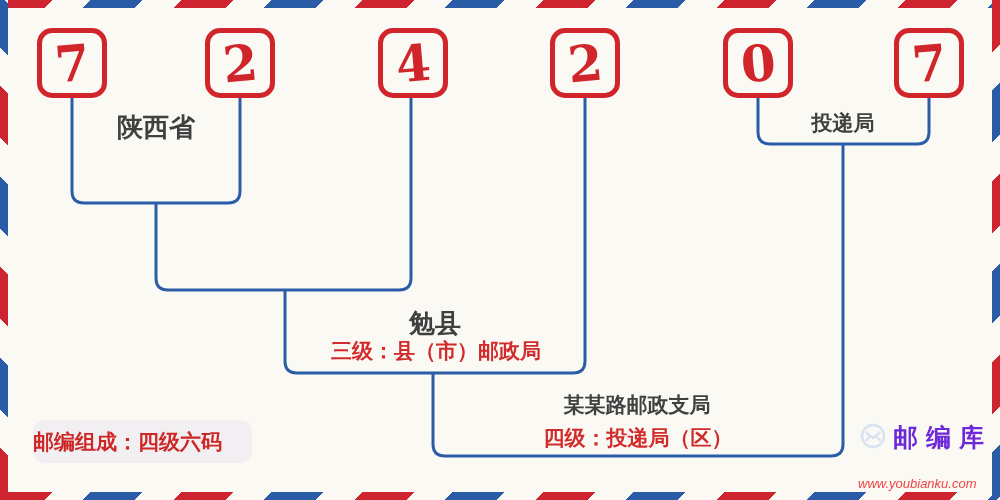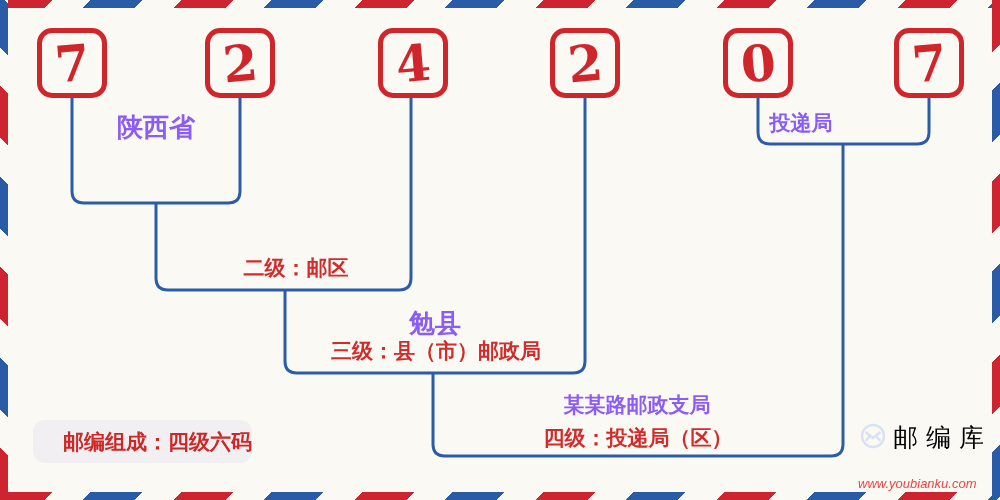--- a/index.html
+++ b/index.html
@@ -38,36 +38,36 @@
     border:5px solid #d1252c; border-radius:15px; background:#fbf9f4;
     display:flex; align-items:center; justify-content:center; z-index:3;
   }
   .digit-box span {
     color:#d1252c; font-size:50px; font-weight:bold;
     transform:rotate(-5deg); font-family:"DejaVu Serif","Liberation Serif",serif;
   }
   
   .lbl { position:absolute; transform:translateX(-50%); white-space:nowrap;
          font-weight:bold; z-index:4; }
-  .lbl-blue { color:#8b5cf6; }
+  .lbl-blue { color:#404040; }
   .lbl-red  { color:#d22b2b; }
   .name { font-size:26px; }
   .desc { font-size:21px; }
   .level1-desc { text-align:center; line-height:23px; }
   
   .note-box {
     position:absolute; left:33px; top:420px; width:219px; height:43px;
     background:#f1eff1; border-radius:12px;
-    display:flex; align-items:center; justify-content:flex-end; z-index:4;
+    display:flex; align-items:center; justify-content:flex-start; z-index:4;
   }
   .note-box span { color:#cf2626; font-size:21px; font-weight:bold; white-space:nowrap; }
   
   .wm { position:absolute; z-index:4; }
-  .wm-brand { left:893px; top:421px; color:#000000; font-size:25px;
-              font-weight:normal; letter-spacing:8px; white-space:nowrap;text-align:right; }
+  .wm-brand { left:893px; top:421px; color:#6d28d9; font-size:25px;
+              font-weight:bold; letter-spacing:8px; white-space:nowrap;text-align:right; }
   .wm-url { left:858px; top:476px; color:#ef4444; font-size:13px; white-space:nowrap;font-style:italic; }
   .wm-icon { left:860px; top:423px; }
 </style>
 </head>
 <body>
 
 <div class="canvas">
 
   <div class="stripe stripe-h stripe-top"></div>
   <div class="stripe stripe-h stripe-bottom"></div>
@@ -100,29 +100,28 @@
     <span>0</span>
   </div>
   <div class="digit-box" style="left:894px">
     <span>7</span>
   </div>
 
   <div class="lbl lbl-blue name" style="left:156px; top:110px">陕西省</div>
   <div class="lbl lbl-red desc level1-desc" style="left:156px; top:142px">
   </div>
 
-  <div class="lbl lbl-red desc" style="left:296px; top:254px">二级：邮区</div>
 
   <div class="lbl lbl-blue name" style="left:435px; top:306px">勉县</div>
   <div class="lbl lbl-blue desc" style="left:637px; top:391px">某某路邮政支局</div>
 
   <div class="lbl lbl-red desc" style="left:436px; top:337px">三级：县（市）邮政局</div>
   <div class="lbl lbl-red desc" style="left:638px; top:424px">四级：投递局（区）</div>
 
-  <div class="lbl lbl-blue desc" style="left:801px; top:109px">投递局</div>
+  <div class="lbl lbl-blue desc" style="left:843px; top:109px">投递局</div>
 
   <div class="note-box">
     <span>邮编组成：四级六码</span>
   </div>
 
   <svg class="wm wm-icon" width="26" height="26" viewBox="0 0 26 26">
     <g fill="none" stroke="#d8e2f2" stroke-width="2.4">
       <circle cx="13" cy="13" r="11"></circle>
       <path d="M5.5 9 L13 15 L20.5 9"></path>
       <path d="M5.5 18 L10.5 12.5 M20.5 18 L15.5 12.5"></path>

